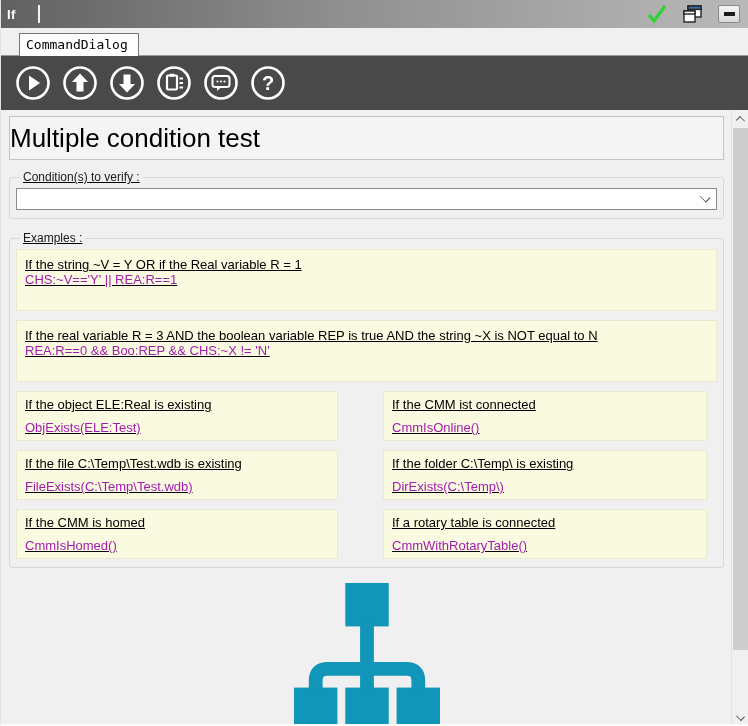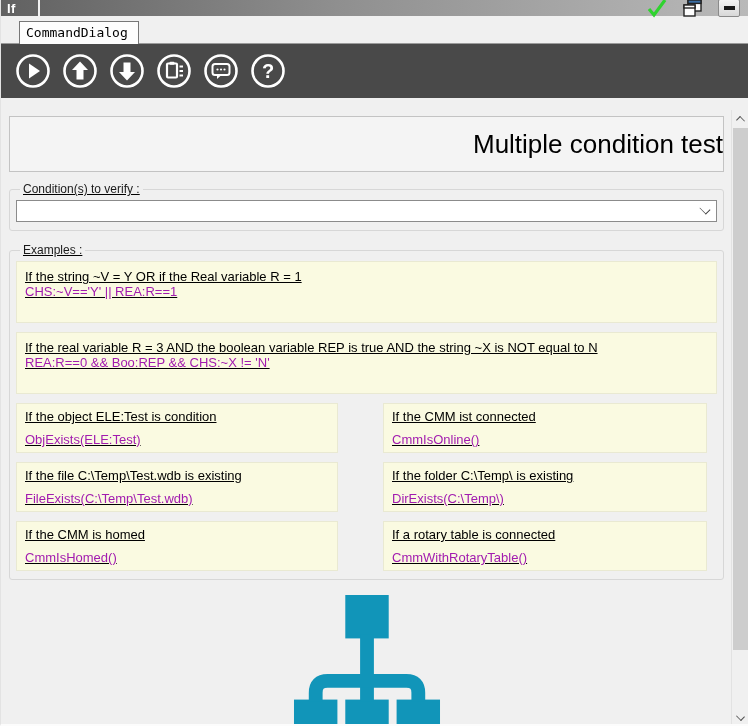--- a/index.html
+++ b/index.html
@@ -8,21 +8,21 @@
     font-family:"Liberation Sans", sans-serif;
     background:#f0f0f0;
     position:relative;
     overflow:hidden;
     border-left:1px solid #e3e3e3;
     border-bottom:2px solid #fcfcfc;
   }
 
   
   .titlebar {
-    height:16px;
+    height:28px;
     background:linear-gradient(to right,#616161,#8f8f8f 45%,#b9b9b9);
     display:flex; align-items:center;
     padding:0 8px 0 6px;
   }
   .titlebar .win-title { color:#fff; font-weight:bold; font-size:13px; letter-spacing:0.5px; }
   .titlebar .cursor-bar { width:2px; height:18px; background:#f2f2f2; margin-left:22px; }
   .titlebar .tb-right { margin-left:auto; display:flex; align-items:center; gap:14px; }
   .tb-btn { width:22px; height:20px; display:flex; align-items:center; justify-content:center; cursor:default; }
   .minimize-btn {
     width:22px; height:18px;
@@ -61,24 +61,24 @@
 
   
   .content {
     position:absolute; top:110px; left:0;
     width:731px; height:616px;
     background:#f0f0f0;
     overflow:hidden;
   }
   .heading-panel {
     margin:6px 8px 10px 8px;
-    height:56px;
+    height:44px;
     background:#f4f4f4;
     border:1px solid #c3c3c3;
-    display:flex; align-items:center; justify-content:flex-end;
+    display:flex; align-items:center; justify-content:flex-start;
   }
   .heading-panel span { font-size:26px; color:#000; }
 
   fieldset {
     border:1px solid #d7d7d7;
     border-radius:3px;
     margin:0 8px 12px 8px;
     padding:4px 6px 8px 6px;
     text-decoration:underline;
   }
@@ -244,21 +244,21 @@
       <div class="code">CHS:~V=='Y' || REA:R==1</div>
     </div>
 
     <div class="example-box wide">
       <div class="desc">If the real variable R = 3 AND the boolean variable REP is true AND the string ~X is NOT equal to N</div>
       <div class="code">REA:R==0 &amp;&amp; Boo:REP &amp;&amp; CHS:~X != 'N'</div>
     </div>
 
     <div class="grid">
       <div class="example-box">
-        <div class="desc">If the object ELE:Test is condition</div>
+        <div class="desc">If the object ELE:Real is existing</div>
         <div class="code">ObjExists(ELE:Test)</div>
       </div>
       <div class="example-box">
         <div class="desc">If the CMM ist connected</div>
         <div class="code">CmmIsOnline()</div>
       </div>
       <div class="example-box">
         <div class="desc">If the file C:\Temp\Test.wdb is existing</div>
         <div class="code">FileExists(C:\Temp\Test.wdb)</div>
       </div>

